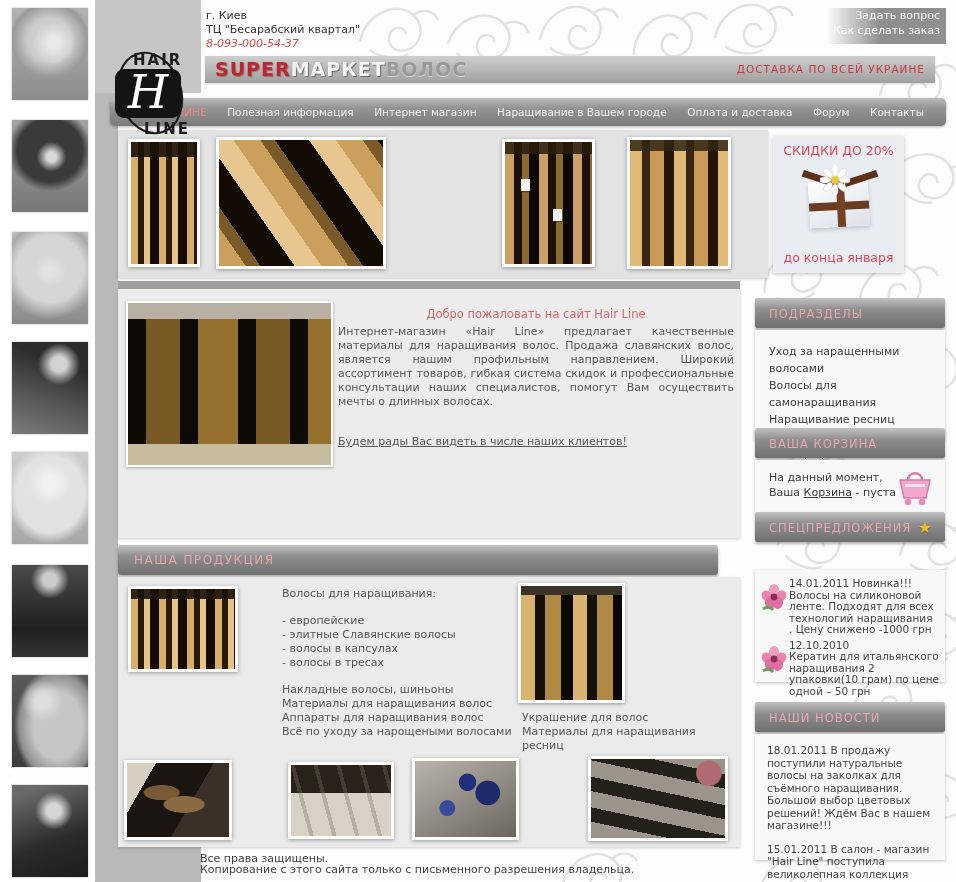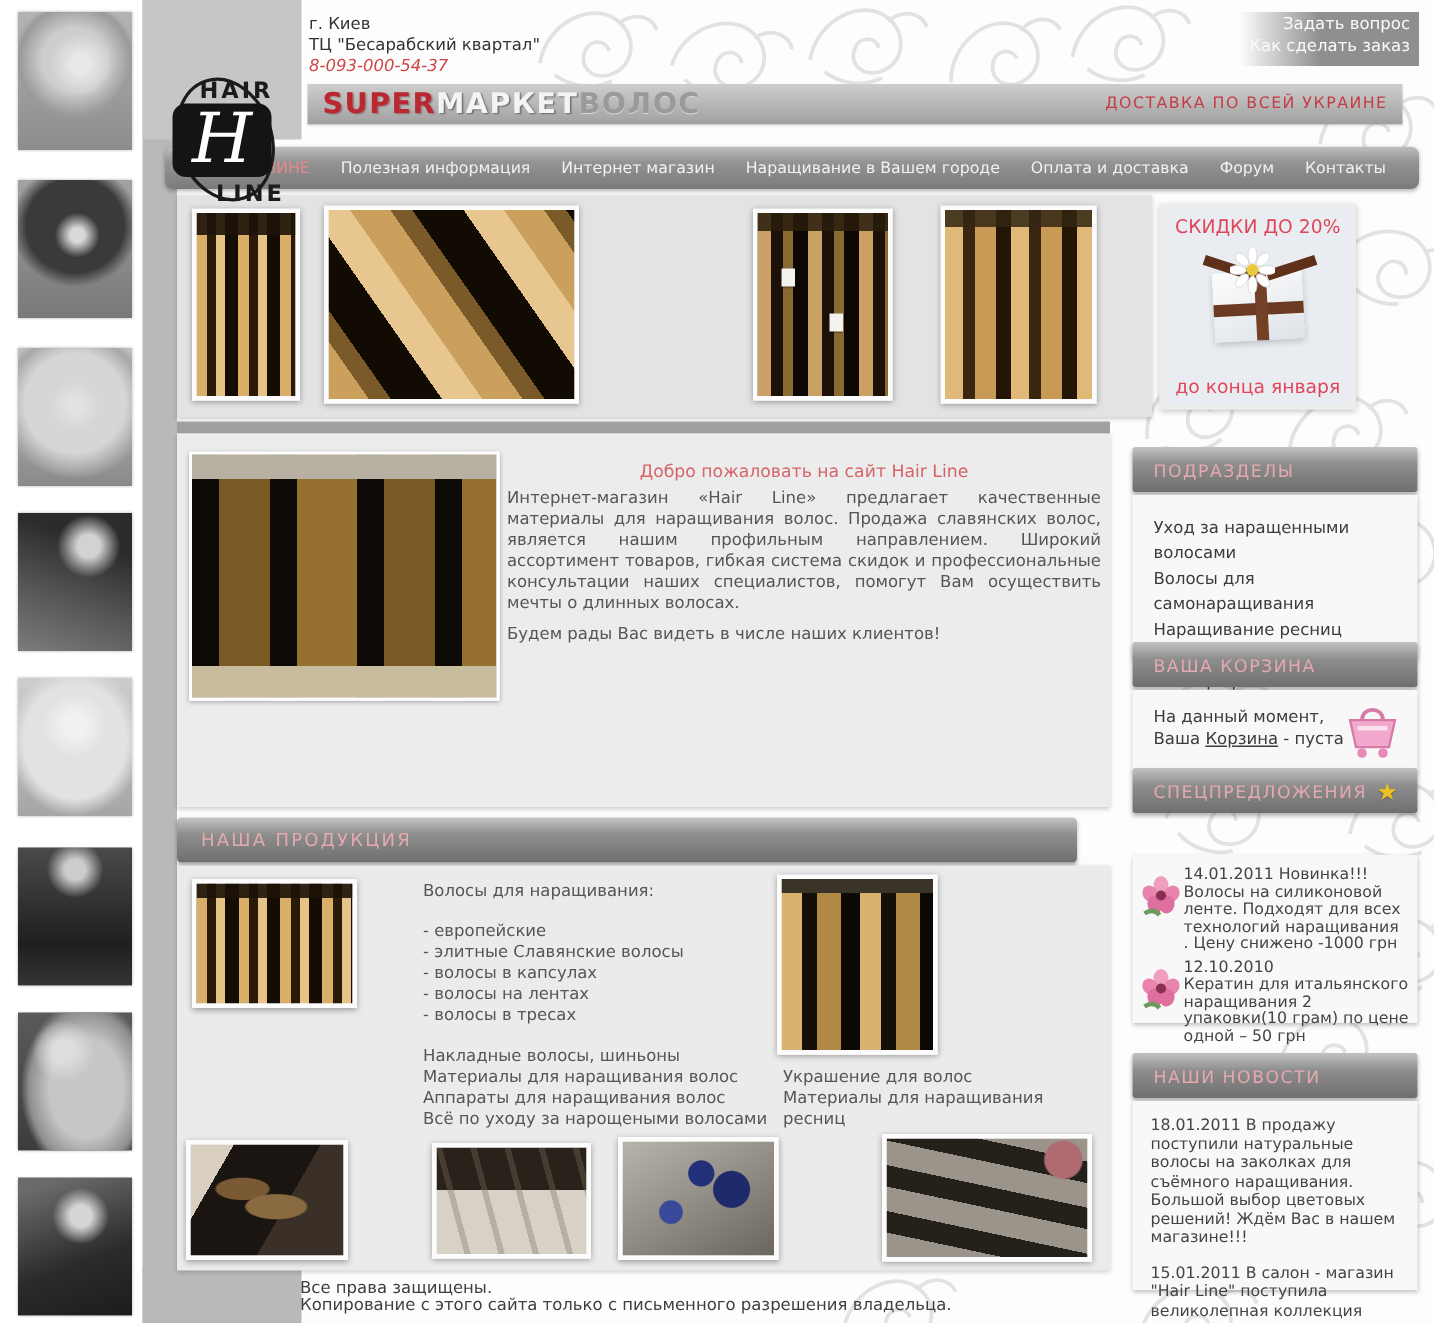--- a/index.html
+++ b/index.html
@@ -87,21 +87,21 @@
   .main-top-bar{left:118px;top:281px;width:622px;height:8px;background:#a0a0a0;z-index:2;}
   .main-panel{left:118px;top:289px;width:622px;height:249px;background:#ececec;z-index:2;
               box-shadow:0 1px 3px rgba(0,0,0,.2);}
   .salon{position:absolute;left:8px;top:12px;width:207px;height:166px;border:2px solid #fff;
          box-shadow:0 1px 3px rgba(0,0,0,.3);box-sizing:border-box;
          background:linear-gradient(180deg,#b8b0a2 0 10%, rgba(0,0,0,0) 10%),
            linear-gradient(0deg,#c8bc9e 0 13%, rgba(0,0,0,0) 13%),
            repeating-linear-gradient(90deg,#0e0b07 0 18px,#7a5a24 18px 52px,#0e0b07 52px 70px,#96702e 70px 110px);}
   .welcome-title{position:absolute;left:222px;top:18px;width:392px;text-align:center;color:#d4656a;font-size:11.5px;}
   .welcome-body{position:absolute;left:220px;top:36px;width:396px;text-align:justify;line-height:14px;color:#565656;}
-  .welcome-body .p2{margin-top:7px;}
+  .welcome-body .p2{margin-top:26px;text-decoration:underline;}
   
   .prod-hdr{left:118px;top:545px;width:600px;height:30px;z-index:2;border-radius:3px;
             background:linear-gradient(180deg,#c4c4c4 0%,#8e8e8e 38%,#6f6f6f 100%);
             box-shadow:0 2px 3px rgba(0,0,0,.3);box-sizing:border-box;padding:8px 0 0 16px;
             color:#e5a9ae;font-size:12px;letter-spacing:1.5px;}
   .prod-panel{left:118px;top:577px;width:622px;height:270px;background:#ebebeb;z-index:2;
               box-shadow:0 1px 3px rgba(0,0,0,.2);}
   .prod-photo-left{position:absolute;left:10px;top:9px;width:110px;height:86px;}
   .prod-text{position:absolute;left:164px;top:10px;width:250px;line-height:14px;color:#565656;}
   .prod-text .blk{margin-bottom:13px;}
@@ -273,21 +273,20 @@
 
   <div class="abs prod-hdr">НАША ПРОДУКЦИЯ</div>
   <div class="abs prod-panel">
     <div class="photo hair-v prod-photo-left"></div>
     <div class="prod-text">
       <div class="blk">Волосы для наращивания:</div>
       <div class="blk">
         <div>- европейские</div>
         <div>- элитные Славянские волосы</div>
         <div>- волосы в капсулах</div>
-        <div>- волосы на лентах</div>
         <div>- волосы в тресах</div>
       </div>
       <div>
         <div>Накладные волосы, шиньоны</div>
         <div>Материалы для наращивания волос</div>
         <div>Аппараты для наращивания волос</div>
         <div>Всё по уходу за нарощеными волосами</div>
       </div>
     </div>
     <div class="photo prod-photo-right"></div>

